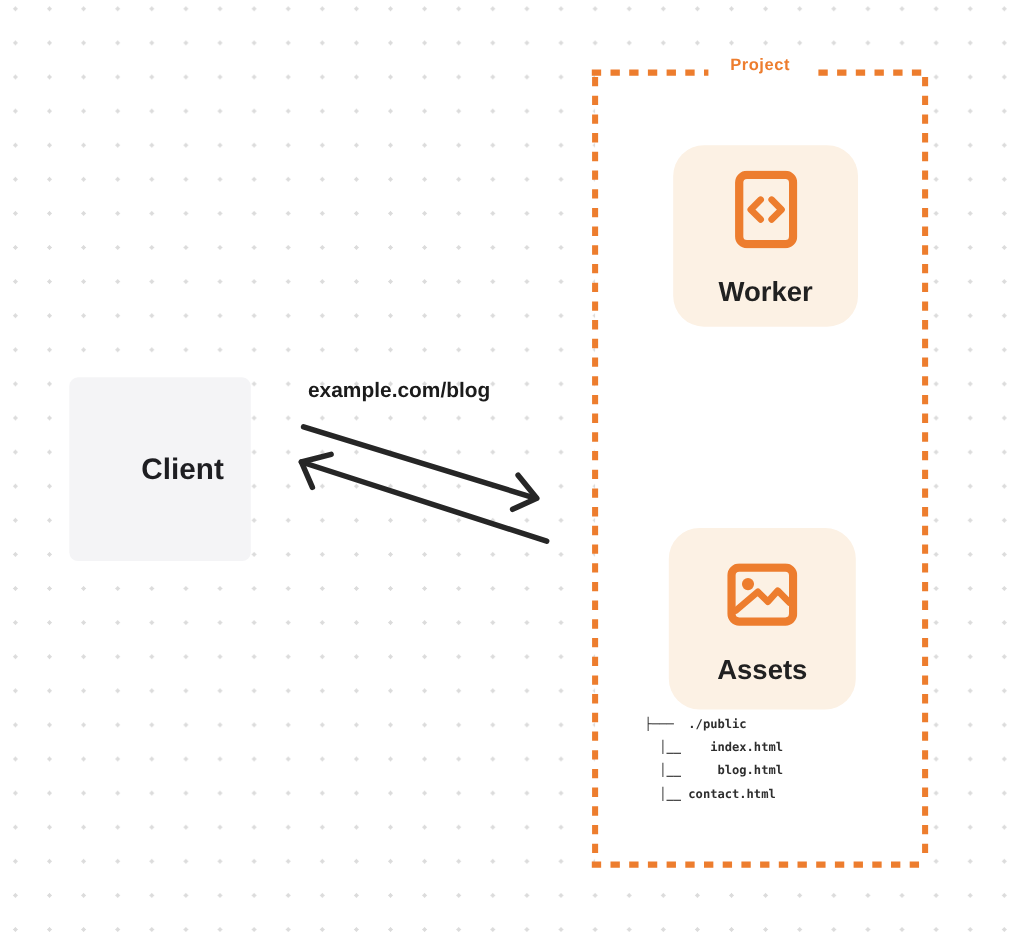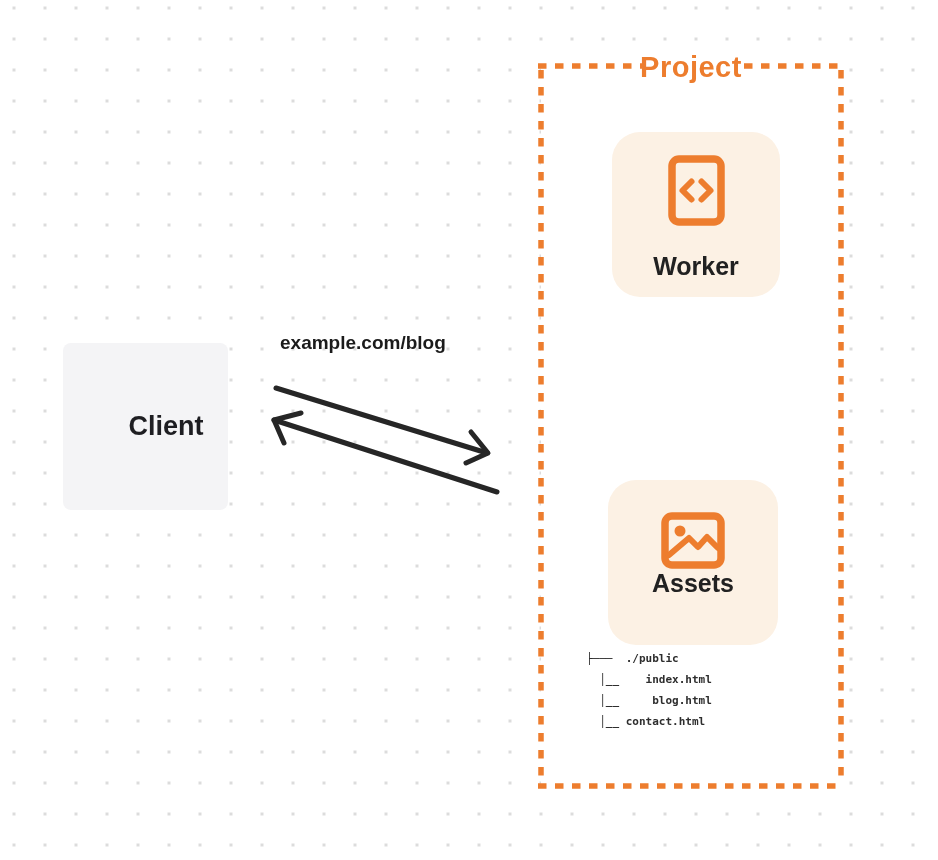--- a/index.html
+++ b/index.html
@@ -15,48 +15,48 @@
   }
   .abs{position:absolute;}
   .project-fill{
     left:541px;top:66px;width:300px;height:720px;
     background:#ffffff;
   }
   .overlay{left:0;top:0;pointer-events:none;}
   .project-title{
     left:541px;top:51px;width:300px;
     text-align:center;
-    font-size:29px;font-weight:bold;
+    font-size:15px;font-weight:bold;
     color:#ed7d2e;
     letter-spacing:.5px;
   }
   .card{
     background:#fcf1e4;
     border-radius:28px;
     display:flex;flex-direction:column;align-items:center;
   }
   .card-worker{left:612px;top:132px;width:168px;height:165px;}
   .card-assets{left:608px;top:480px;width:170px;height:165px;}
   .card-worker .icon{margin-top:23px;}
   .card-assets .icon{margin-top:32px;}
   .card-label{
     font-size:25px;font-weight:bold;color:#212121;
   }
   .card-worker .card-label{margin-top:26px;}
-  .card-assets .card-label{}
+  .card-assets .card-label{margin-top:26px;}
   .client-box{
     left:63px;top:343px;width:165px;height:167px;
     background:#f4f4f6;border-radius:8px;
     display:flex;align-items:center;justify-content:center;
   }
   .client-label{
     font-size:27px;font-weight:bold;color:#1e1e22;margin-left:41px;
   }
   .request-label{
-    left:280px;top:332px;
+    left:280px;top:345px;
     font-size:19px;font-weight:bold;color:#1b1b1b;
   }
   .file-tree{
     left:586px;top:648px;margin:0;
     font-family:"DejaVu Sans Mono",monospace;
     font-size:11px;line-height:21px;font-weight:700;
     color:#2e2e2e;
   }
 </style>
 </head>

